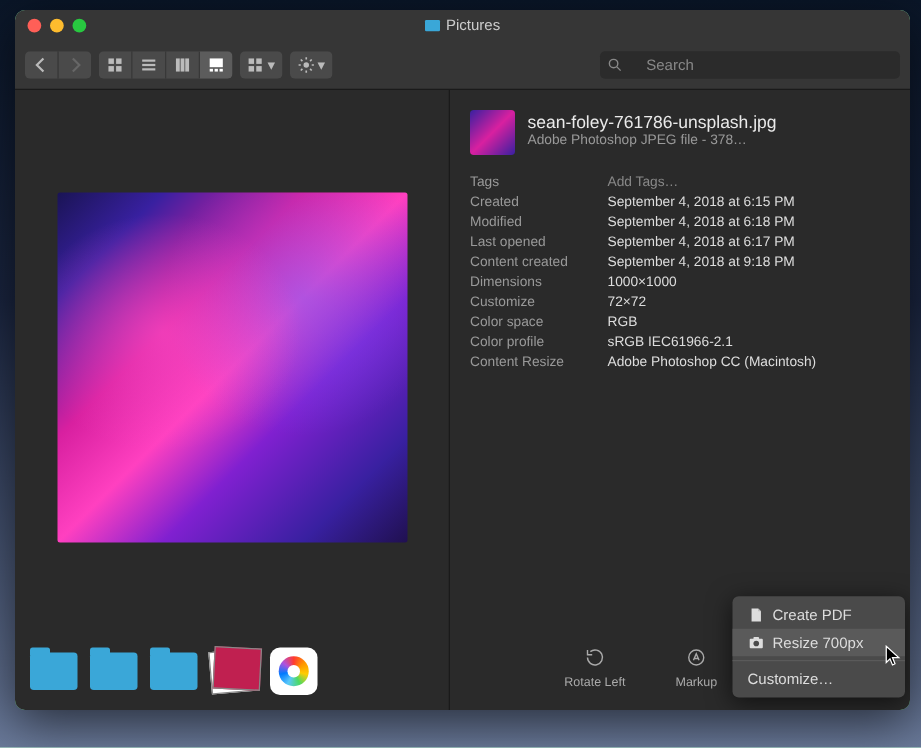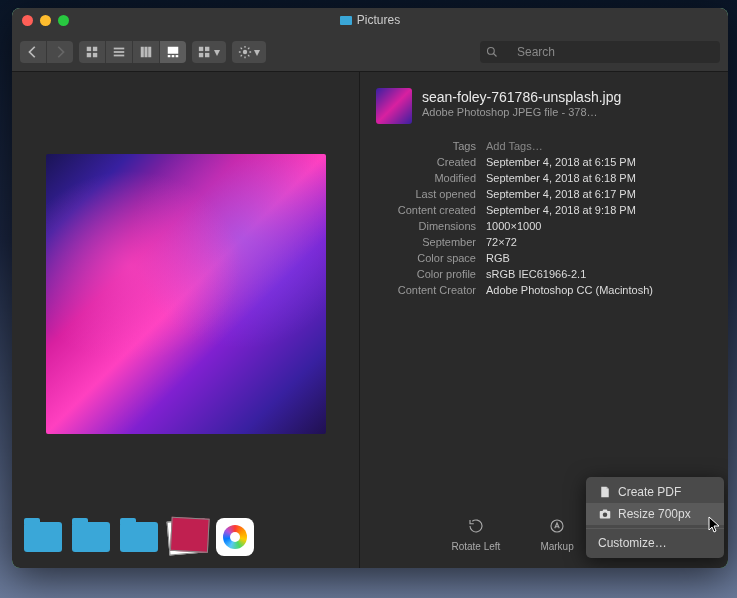--- a/index.html
+++ b/index.html
@@ -33,21 +33,21 @@
 .stack-ico::before { content: ''; position: absolute; top: -3px; left: 2px; width: 100%; height: 100%; background: #c02050; border: 1px solid #888; transform: rotate(8deg); z-index: -1; }
 .photos-ico { width: 38px; height: 38px; background: #fff; border-radius: 8px; display: flex; align-items: center; justify-content: center; }
 .photos-ico .flower { width: 24px; height: 24px; background: conic-gradient(#ff3b30, #ff9500, #ffcc00, #4cd964, #5ac8fa, #007aff, #af52de, #ff3b30); border-radius: 50%; position: relative; }
 .photos-ico .flower::before { content: ''; position: absolute; inset: 7px; background: #fff; border-radius: 50%; }
 .right { flex: 1; background: #2a2a2a; padding: 16px 16px 0 16px; display: flex; flex-direction: column; color: #ccc; font-size: 12px; overflow: visible; position: relative; }
 .file-header { display: flex; gap: 10px; margin-bottom: 16px; }
 .thumb { width: 36px; height: 36px; background: linear-gradient(135deg, #3820a0, #d820a0, #3820a0); border-radius: 3px; flex-shrink: 0; }
 .file-name { font-size: 14px; color: #eaeaea; line-height: 1.3; }
 .file-sub { color: #999; font-size: 11px; }
 .meta { display: grid; grid-template-columns: 100px 1fr; gap: 4px 10px; }
-.mk { text-align: right; color: #999; font-size: 11px; }
+.mk { color: #999; font-size: 11px; }
 .mv { color: #ddd; font-size: 11px; }
 .mv.dim { color: #888; }
 .actions { margin-top: auto; display: flex; justify-content: center; gap: 40px; padding: 16px 0; align-items: flex-end; }
 .action { display: flex; flex-direction: column; align-items: center; gap: 4px; color: #aaa; font-size: 10px; cursor: pointer; }
 .action .ico { width: 22px; height: 22px; display: flex; align-items: center; justify-content: center; }
 .action svg { width: 18px; height: 18px; fill: none; stroke: #aaa; stroke-width: 1.5; }
 .menu { position: absolute; bottom: 10px; right: 4px; width: 138px; background: #4a4a4a; border-radius: 5px; box-shadow: 0 4px 20px rgba(0,0,0,0.6); padding: 4px 0; font-size: 12px; color: #ddd; z-index: 10; }
 .menu-item { padding: 4px 12px; display: flex; align-items: flex-start; gap: 6px; cursor: pointer; }
 .menu-item.hover { background: #5a5a5a; }
 .menu-sep { height: 1px; background: #5a5a5a; margin: 3px 0; }
@@ -176,27 +176,27 @@
         <div class="mk">Created</div>
         <div class="mv">September 4, 2018 at 6:15 PM</div>
         <div class="mk">Modified</div>
         <div class="mv">September 4, 2018 at 6:18 PM</div>
         <div class="mk">Last opened</div>
         <div class="mv">September 4, 2018 at 6:17 PM</div>
         <div class="mk">Content created</div>
         <div class="mv">September 4, 2018 at 9:18 PM</div>
         <div class="mk">Dimensions</div>
         <div class="mv">1000×1000</div>
-        <div class="mk">September</div>
+        <div class="mk">Customize</div>
         <div class="mv">72×72</div>
         <div class="mk">Color space</div>
         <div class="mv">RGB</div>
         <div class="mk">Color profile</div>
         <div class="mv">sRGB IEC61966-2.1</div>
-        <div class="mk">Content Creator</div>
+        <div class="mk">Content Resize</div>
         <div class="mv">Adobe Photoshop CC (Macintosh)</div>
       </div>
 
       <div class="actions">
         <div class="action">
           <div class="ico">
               <svg viewBox="0 0 24 24">
                 <path d="M4 12a8 8 0 1 0 3-6.3M4 4v5h5"></path>
               </svg>
             </div>

